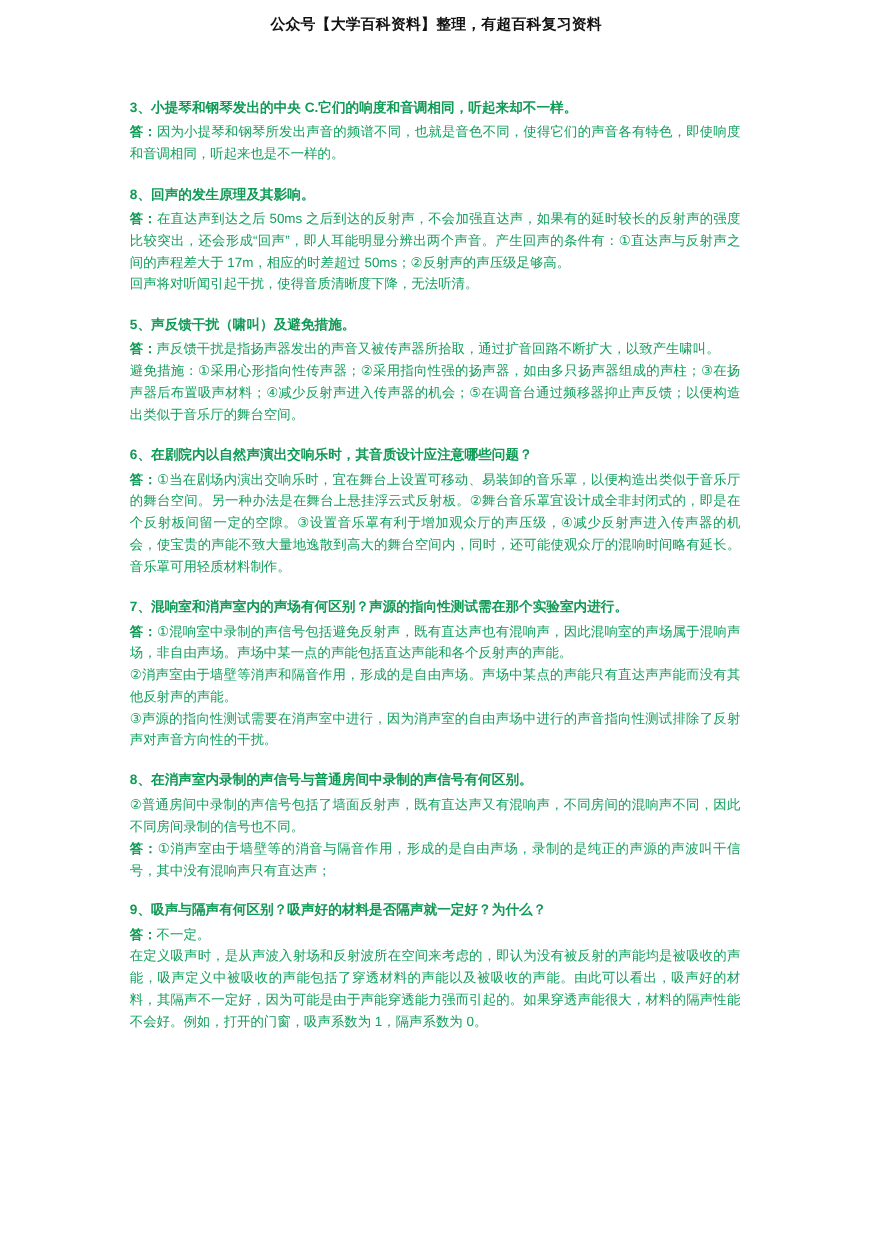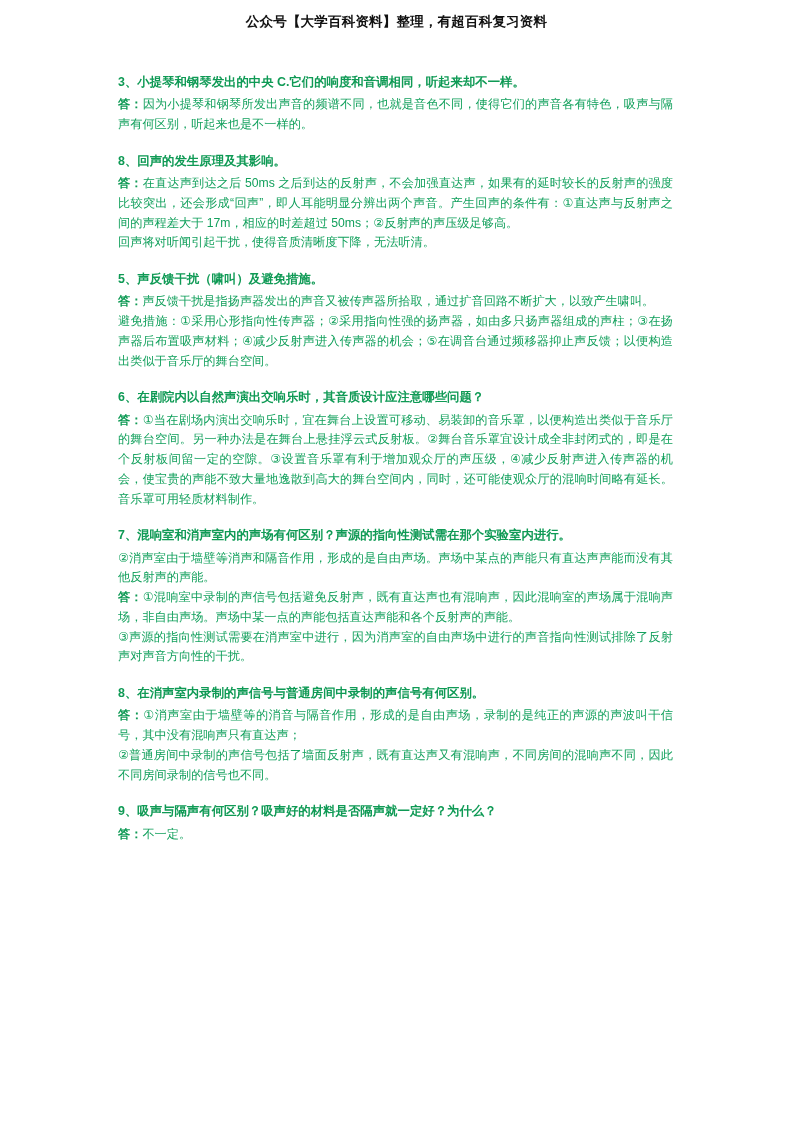--- a/index.html
+++ b/index.html
@@ -30,20 +30,21 @@
     padding-top: 13px;
     letter-spacing: 0.2px;
     font-family: "Liberation Sans", "DejaVu Sans", sans-serif;
   }
   .content {
     padding: 42px 120px 0 118px;
     box-sizing: border-box;
   }
   .qa-block {
     margin-bottom: 17px;
+    margin-top: 16px;
   }
   .q-title {
     font-size: 12.4px;
     font-weight: bold;
     color: #0f9a55;
     line-height: 1.55;
     margin-bottom: 3px;
     text-align: justify;
   }
   .a-line {
@@ -62,21 +63,21 @@
 <body>
 
 <div class="page">
 
   <div class="watermark">公众号【大学百科资料】整理，有超百科复习资料</div>
 
   <div class="content">
 
     <div class="qa-block">
       <div class="q-title">3、小提琴和钢琴发出的中央 C.它们的响度和音调相同，听起来却不一样。</div>
-      <div class="a-line"><span class="lead">答：</span><span>因为小提琴和钢琴所发出声音的频谱不同，也就是音色不同，使得它们的声音各有特色，吸声与隔声有何区别，听起来也是不一样的。</span></div>
+      <div class="a-line"><span class="lead">答：</span><span>因为小提琴和钢琴所发出声音的频谱不同，也就是音色不同，使得它们的声音各有特色，即使响度和音调相同，听起来也是不一样的。</span></div>
     </div>
 
     <div class="qa-block">
       <div class="q-title">8、回声的发生原理及其影响。</div>
       <div class="a-line"><span class="lead">答：</span><span>在直达声到达之后 50ms 之后到达的反射声，不会加强直达声，如果有的延时较长的反射声的强度比较突出，还会形成“回声”，即人耳能明显分辨出两个声音。产生回声的条件有：①直达声与反射声之间的声程差大于 17m，相应的时差超过 50ms；②反射声的声压级足够高。</span></div>
       <div class="a-line">回声将对听闻引起干扰，使得音质清晰度下降，无法听清。</div>
     </div>
 
     <div class="qa-block">
       <div class="q-title">5、声反馈干扰（啸叫）及避免措施。</div>
@@ -84,30 +85,31 @@
       <div class="a-line">避免措施：①采用心形指向性传声器；②采用指向性强的扬声器，如由多只扬声器组成的声柱；③在扬声器后布置吸声材料；④减少反射声进入传声器的机会；⑤在调音台通过频移器抑止声反馈；以便构造出类似于音乐厅的舞台空间。</div>
     </div>
 
     <div class="qa-block">
       <div class="q-title">6、在剧院内以自然声演出交响乐时，其音质设计应注意哪些问题？</div>
       <div class="a-line"><span class="lead">答：</span><span>①当在剧场内演出交响乐时，宜在舞台上设置可移动、易装卸的音乐罩，以便构造出类似于音乐厅的舞台空间。另一种办法是在舞台上悬挂浮云式反射板。②舞台音乐罩宜设计成全非封闭式的，即是在个反射板间留一定的空隙。③设置音乐罩有利于增加观众厅的声压级，④减少反射声进入传声器的机会，使宝贵的声能不致大量地逸散到高大的舞台空间内，同时，还可能使观众厅的混响时间略有延长。音乐罩可用轻质材料制作。</span></div>
     </div>
 
     <div class="qa-block">
       <div class="q-title">7、混响室和消声室内的声场有何区别？声源的指向性测试需在那个实验室内进行。</div>
+      <div class="a-line"><span class="lead">答：</span><span>①混响室中录制的声信号包括避免反射声，既有直达声也有混响声，因此混响室的声场属于混响声场，非自由声场。声场中某一点的声能包括直达声能和各个反射声的声能。</span></div>
       <div class="a-line">②消声室由于墙壁等消声和隔音作用，形成的是自由声场。声场中某点的声能只有直达声声能而没有其他反射声的声能。</div>
-      <div class="a-line"><span class="lead">答：</span><span>①混响室中录制的声信号包括避免反射声，既有直达声也有混响声，因此混响室的声场属于混响声场，非自由声场。声场中某一点的声能包括直达声能和各个反射声的声能。</span></div>
       <div class="a-line">③声源的指向性测试需要在消声室中进行，因为消声室的自由声场中进行的声音指向性测试排除了反射声对声音方向性的干扰。</div>
     </div>
 
     <div class="qa-block">
       <div class="q-title">8、在消声室内录制的声信号与普通房间中录制的声信号有何区别。</div>
+      <div class="a-line">②普通房间中录制的声信号包括了墙面反射声，既有直达声又有混响声，不同房间的混响声不同，因此不同房间录制的信号也不同。</div>
       <div class="a-line"><span class="lead">答：</span><span>①消声室由于墙壁等的消音与隔音作用，形成的是自由声场，录制的是纯正的声源的声波叫干信号，其中没有混响声只有直达声；</span></div>
-      <div class="a-line">②普通房间中录制的声信号包括了墙面反射声，既有直达声又有混响声，不同房间的混响声不同，因此不同房间录制的信号也不同。</div>
     </div>
 
     <div class="qa-block">
       <div class="q-title">9、吸声与隔声有何区别？吸声好的材料是否隔声就一定好？为什么？</div>
       <div class="a-line"><span class="lead">答：</span><span>不一定。</span></div>
+      <div class="a-line">在定义吸声时，是从声波入射场和反射波所在空间来考虑的，即认为没有被反射的声能均是被吸收的声能，吸声定义中被吸收的声能包括了穿透材料的声能以及被吸收的声能。由此可以看出，吸声好的材料，其隔声不一定好，因为可能是由于声能穿透能力强而引起的。如果穿透声能很大，材料的隔声性能不会好。例如，打开的门窗，吸声系数为 1，隔声系数为 0。</div>
     </div>
 
   </div>
 </div>
 
 </body></html>

